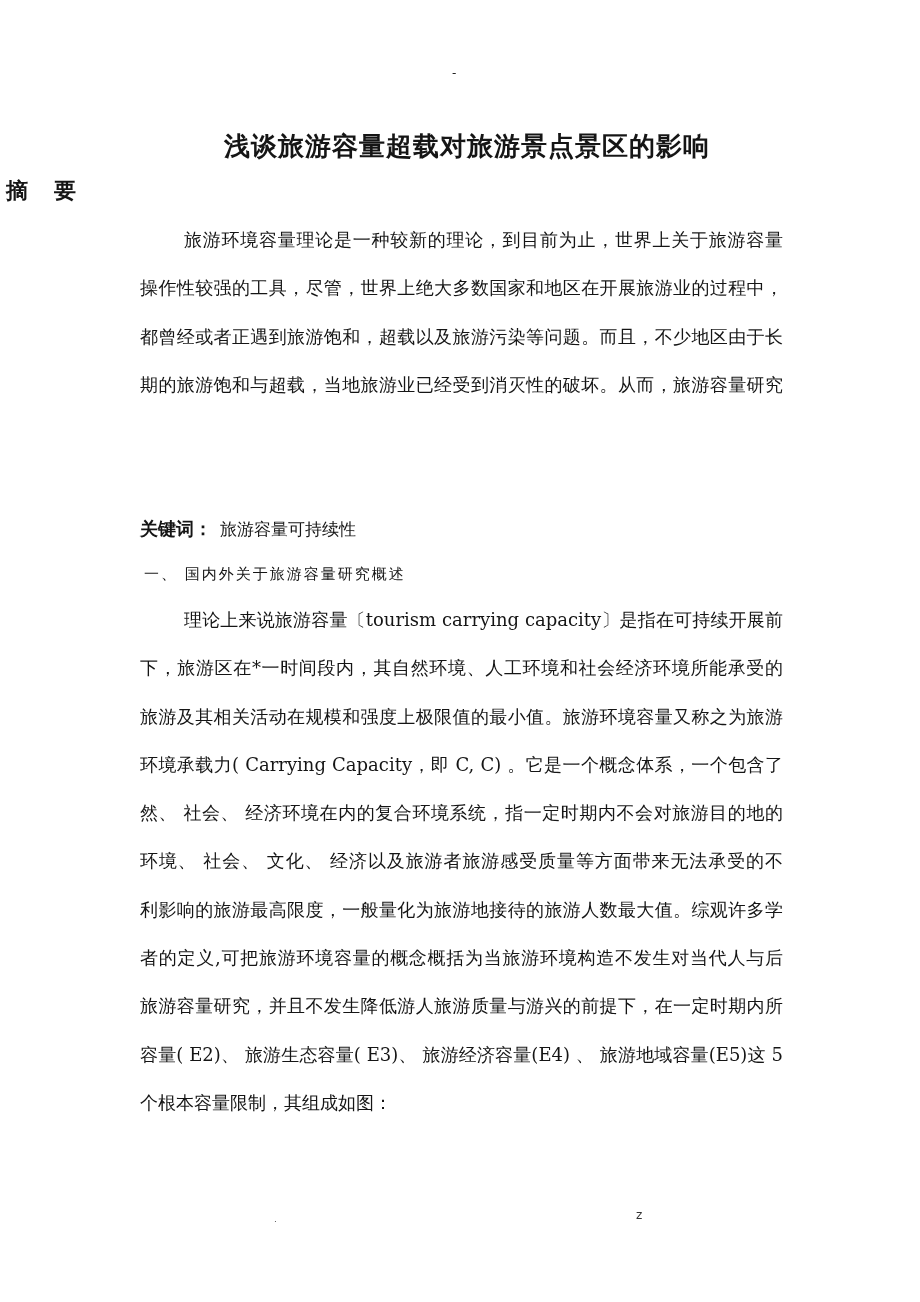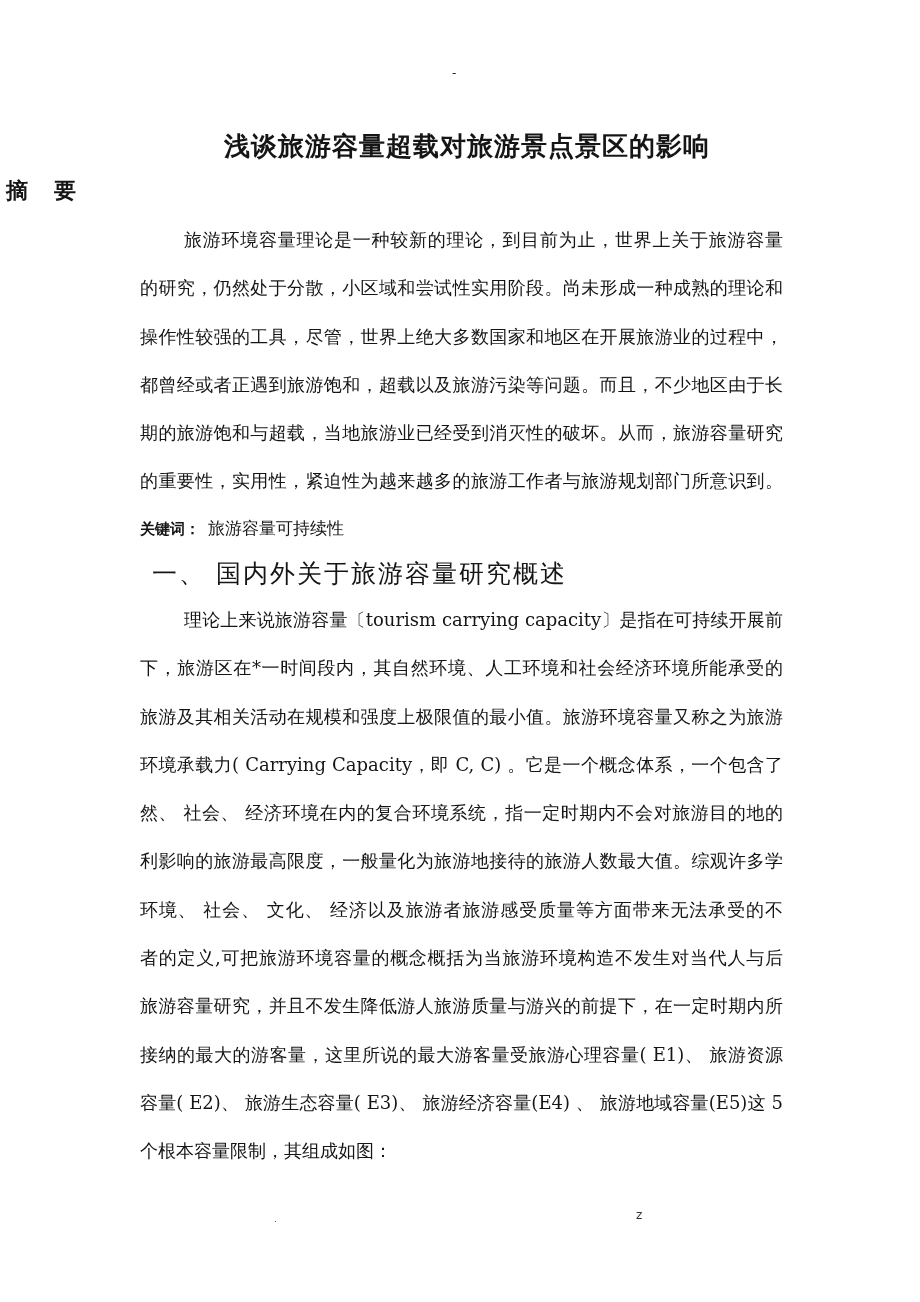--- a/index.html
+++ b/index.html
@@ -65,33 +65,33 @@
     position: absolute;
     top: 506px;
     left: 140px;
     width: 643px;
     height: 46px;
     line-height: 46px;
   }
   .keywords-label {
     font-family: "DejaVu Sans", "Liberation Sans", sans-serif;
     font-weight: 700;
-    font-size: 15px;
+    font-size: 18px;
     margin-right: 8px;
   }
   .keywords-text { font-size: 17px; font-family: Liberation Mono, monospace; }
   .section-heading {
     position: absolute;
     top: 552px;
-    left: 152px;
+    left: 144px;
     width: 643px;
     height: 44px;
     line-height: 44px;
     margin: 0;
-    font-size: 25px;
+    font-size: 15px;
     font-weight: 400;
     letter-spacing: 2px;
   }
   .bottom-mark-left {
     position: absolute;
     top: 1214px;
     left: 274px;
     font-size: 9px;
     color: #555;
     font-family: "DejaVu Sans", "Liberation Sans", sans-serif;
@@ -111,44 +111,41 @@
 <div class="page">
 
   <span class="top-mark">-</span>
 
   <h1 class="doc-title">浅谈旅游容量超载对旅游景点景区的影响</h1>
 
   <h2 class="abstract-heading">摘　要</h2>
 
   <div class="para para-abstract">
     <div class="line first">旅游环境容量理论是一种较新的理论，到目前为止，世界上关于旅游容量</div>
-    <div class="line">的研究，仍然处于分散，小区域和尝试性实用阶段。尚未形成一种成熟的理论和</div>
     <div class="line">操作性较强的工具，尽管，世界上绝大多数国家和地区在开展旅游业的过程中，</div>
     <div class="line">都曾经或者正遇到旅游饱和，超载以及旅游污染等问题。而且，不少地区由于长</div>
     <div class="line">期的旅游饱和与超载，当地旅游业已经受到消灭性的破坏。从而，旅游容量研究</div>
-    <div class="line">的重要性，实用性，紧迫性为越来越多的旅游工作者与旅游规划部门所意识到。</div>
   </div>
 
   <div class="keywords">
     <span class="keywords-label">关键词：</span><span class="keywords-text">旅游容量可持续性</span>
   </div>
 
   <h3 class="section-heading">一、 国内外关于旅游容量研究概述</h3>
 
   <div class="para para-body">
     <div class="line first">理论上来说旅游容量〔tourism carrying capacity〕是指在可持续开展前提</div>
     <div class="line">下，旅游区在*一时间段内，其自然环境、人工环境和社会经济环境所能承受的</div>
     <div class="line">旅游及其相关活动在规模和强度上极限值的最小值。旅游环境容量又称之为旅游</div>
     <div class="line">环境承载力( Carrying Capacity，即 C, C) 。它是一个概念体系，一个包含了自</div>
     <div class="line">然、 社会、 经济环境在内的复合环境系统，指一定时期内不会对旅游目的地的</div>
+    <div class="line">环境、 社会、 文化、 经济以及旅游者旅游感受质量等方面带来无法承受的不</div>
     <div class="line">利影响的旅游最高限度，一般量化为旅游地接待的旅游人数最大值。综观许多学</div>
-    <div class="line">环境、 社会、 文化、 经济以及旅游者旅游感受质量等方面带来无法承受的不</div>
     <div class="line">者的定义,可把旅游环境容量的概念概括为当旅游环境构造不发生对当代人与后</div>
     <div class="line">旅游容量研究，并且不发生降低游人旅游质量与游兴的前提下，在一定时期内所</div>
-    <div class="line">接纳的最大的游客量，这里所说的最大游客量受旅游心理容量( E1)、 旅游资源</div>
     <div class="line">容量( E2)、 旅游生态容量( E3)、 旅游经济容量(E4) 、 旅游地域容量(E5)这 5</div>
     <div class="line last">个根本容量限制，其组成如图：</div>
   </div>
 
   <span class="bottom-mark-left">.</span>
   <span class="bottom-mark-right">z</span>
 
 </div>
 
 </body></html>

